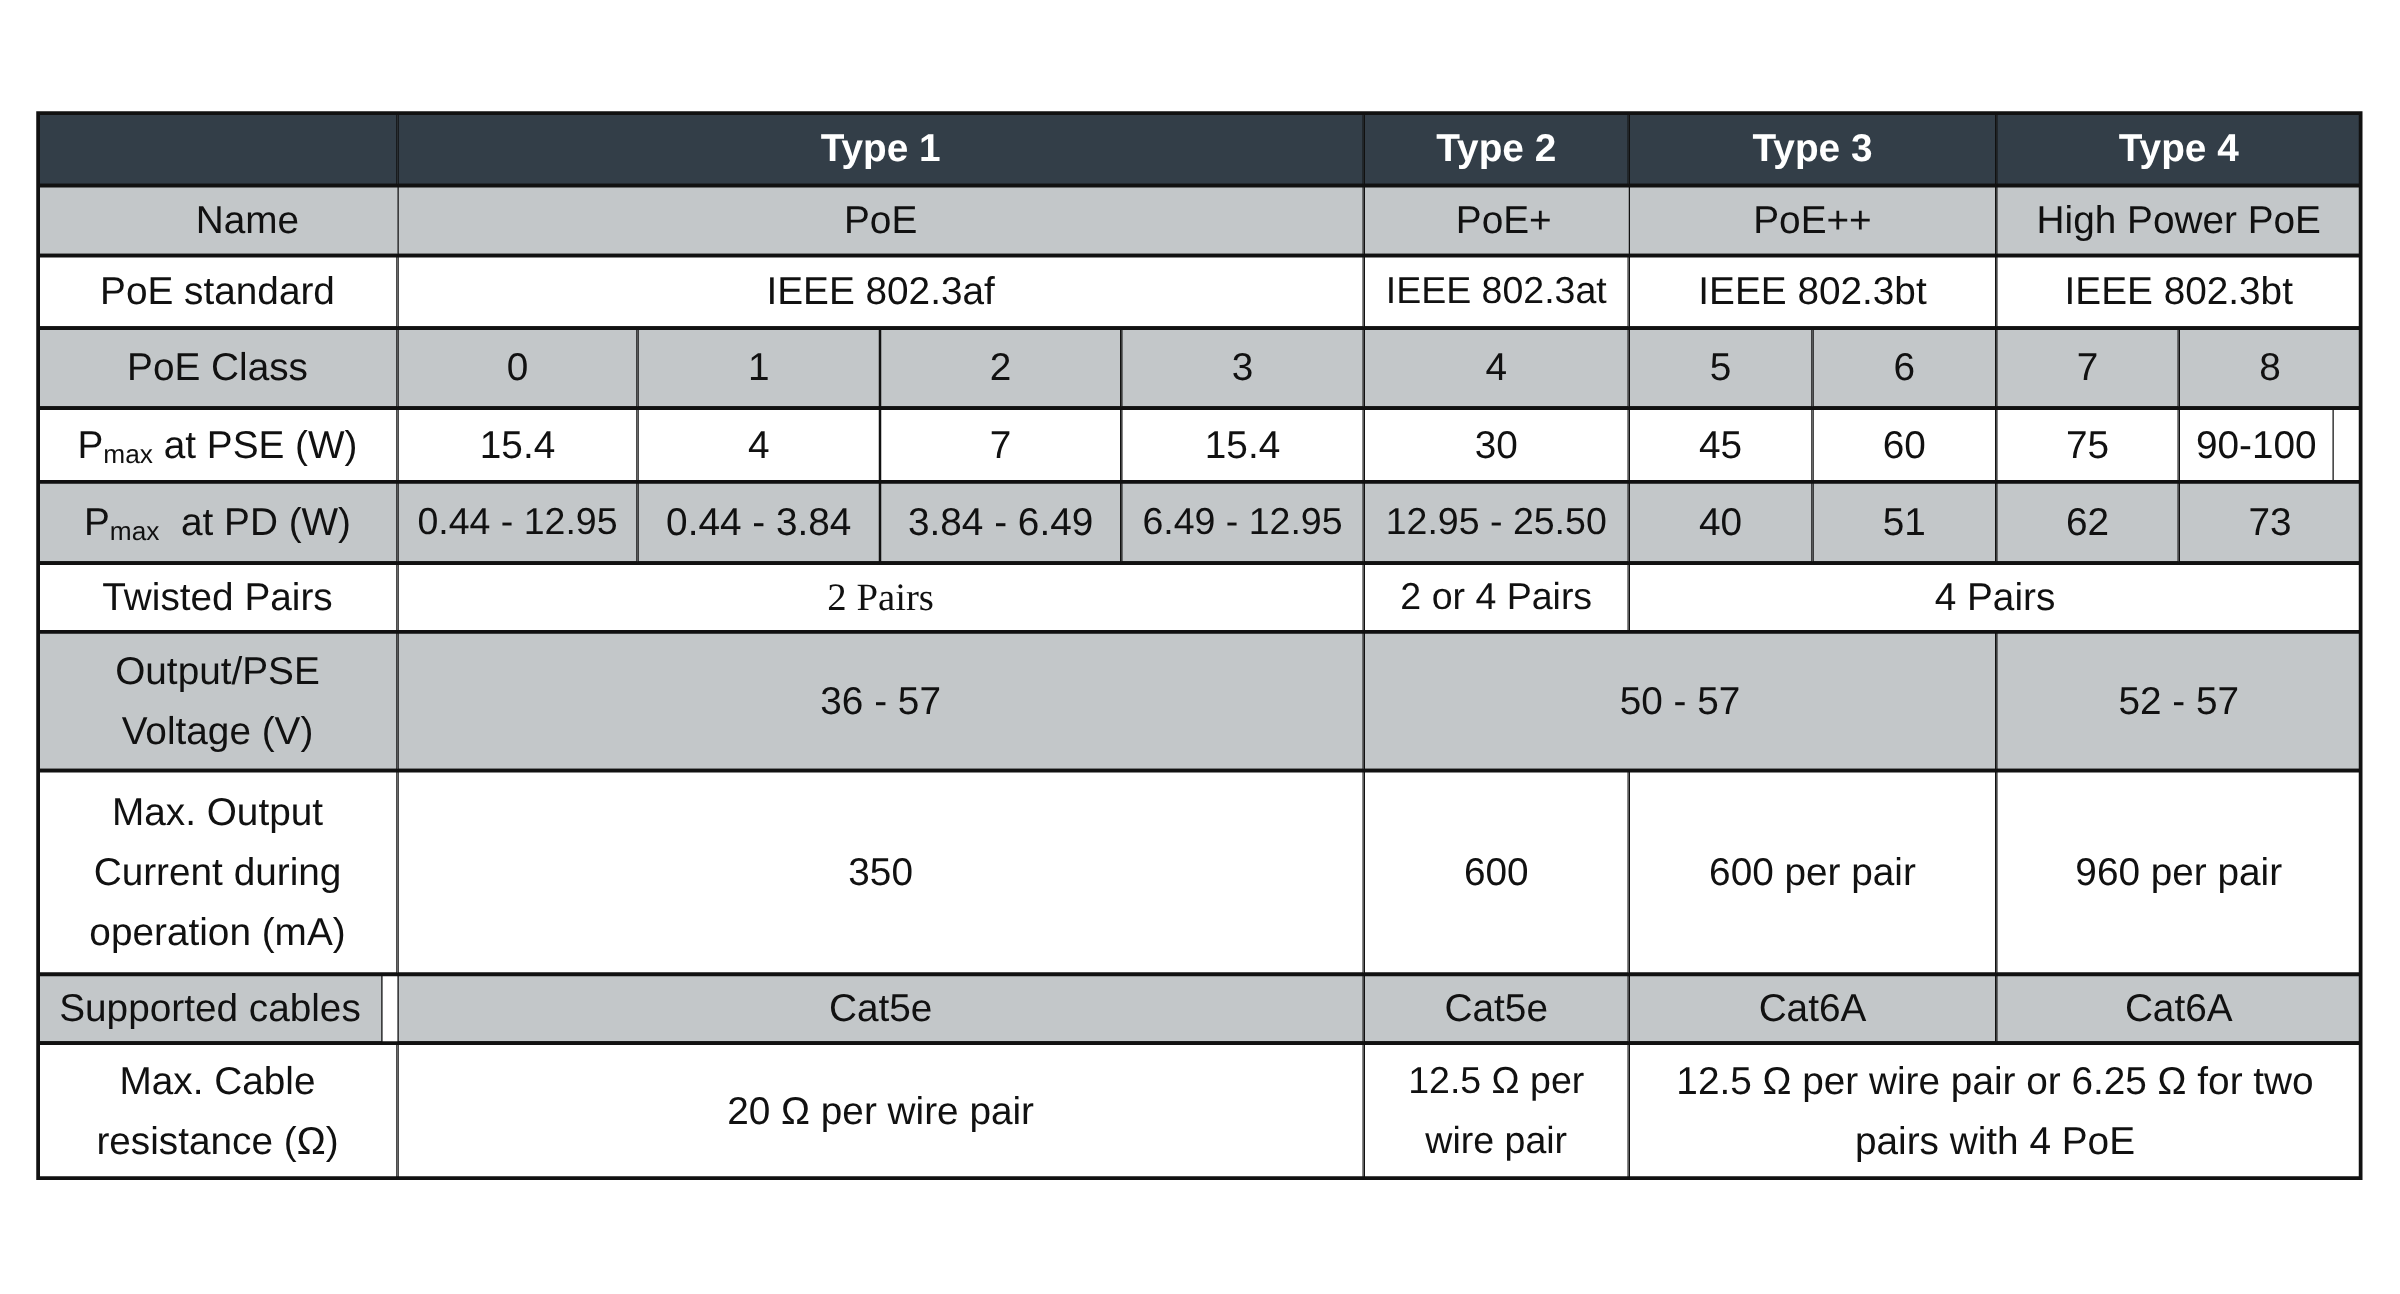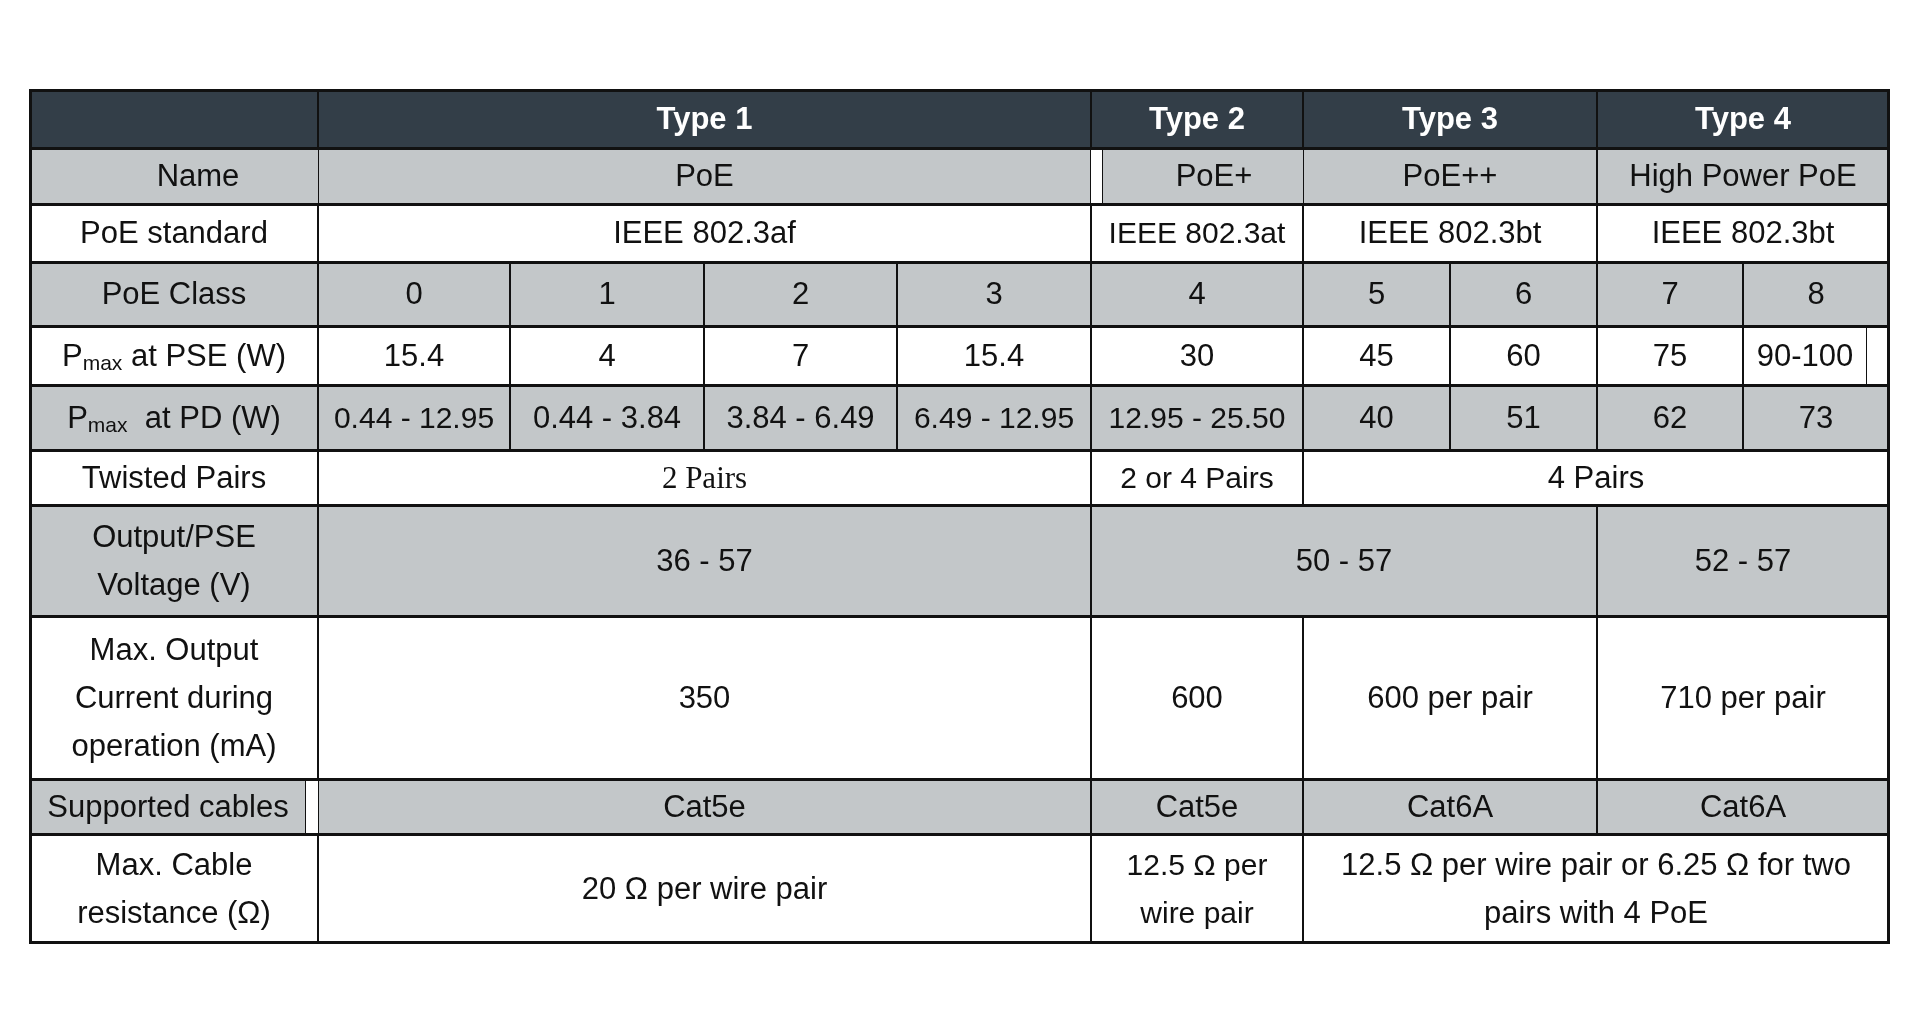--- a/index.html
+++ b/index.html
@@ -20,21 +20,21 @@
 <body>
 
 <div id="table">
     <div class="cell header" style="left: 30px; top: 90px; width: 288px; height: 58px;"><span></span></div>
     <div class="cell header" style="left: 318px; top: 90px; width: 773px; height: 58px;"><span>Type 1</span></div>
     <div class="cell header" style="left: 1091px; top: 90px; width: 212px; height: 58px;"><span>Type 2</span></div>
     <div class="cell header" style="left: 1303px; top: 90px; width: 294px; height: 58px;"><span>Type 3</span></div>
     <div class="cell header" style="left: 1597px; top: 90px; width: 292px; height: 58px;"><span>Type 4</span></div>
     <div class="cell gray" style="left: 30px; top: 148px; width: 336px; height: 56px;"><span>Name</span></div>
     <div class="cell gray" style="left: 318px; top: 148px; width: 773px; height: 56px;"><span>PoE</span></div>
-    <div class="cell gray" style="left: 1091px; top: 148px; width: 224px; height: 56px; margin-left: 11px;"><span>PoE+</span></div>
+    <div class="cell gray" style="left: 1091px; top: 148px; width: 224px; height: 56px;"><span>PoE+</span></div>
     <div class="cell gray" style="left: 1303px; top: 148px; width: 294px; height: 56px;"><span>PoE++</span></div>
     <div class="cell gray" style="left: 1597px; top: 148px; width: 292px; height: 56px;"><span>High Power PoE</span></div>
     <div class="hline" style="left: 30px; top: 146.5px; width: 1859px;"></div>
     <div class="cell white" style="left: 30px; top: 204px; width: 288px; height: 58px;"><span>PoE standard</span></div>
     <div class="cell white" style="left: 318px; top: 204px; width: 773px; height: 58px;"><span>IEEE 802.3af</span></div>
     <div class="cell white" style="left: 1091px; top: 204px; width: 212px; height: 58px; font-size: 30px;"><span>IEEE 802.3at</span></div>
     <div class="cell white" style="left: 1303px; top: 204px; width: 294px; height: 58px;"><span>IEEE 802.3bt</span></div>
     <div class="cell white" style="left: 1597px; top: 204px; width: 292px; height: 58px;"><span>IEEE 802.3bt</span></div>
     <div class="hline" style="left: 30px; top: 202.5px; width: 1859px;"></div>
     <div class="cell gray" style="left: 30px; top: 262px; width: 288px; height: 64px;"><span>PoE Class</span></div>
@@ -80,21 +80,21 @@
     <div class="cell gray" style="left: 318px; top: 505px; width: 773px; height: 111px;"><span>36 - 57</span></div>
     <div class="cell gray" style="left: 1091px; top: 505px; width: 506px; height: 111px;"><span>50 - 57</span></div>
     <div class="cell gray" style="left: 1597px; top: 505px; width: 292px; height: 111px;"><span>52 - 57</span></div>
     <div class="hline" style="left: 30px; top: 503.5px; width: 1859px;"></div>
     <div class="cell white" style="left: 30px; top: 616px; width: 288px; height: 163px;"><span>Max. Output
 Current during
 operation (mA)</span></div>
     <div class="cell white" style="left: 318px; top: 616px; width: 773px; height: 163px;"><span>350</span></div>
     <div class="cell white" style="left: 1091px; top: 616px; width: 212px; height: 163px;"><span>600</span></div>
     <div class="cell white" style="left: 1303px; top: 616px; width: 294px; height: 163px;"><span>600 per pair</span></div>
-    <div class="cell white" style="left: 1597px; top: 616px; width: 292px; height: 163px;"><span>710 per pair</span></div>
+    <div class="cell white" style="left: 1597px; top: 616px; width: 292px; height: 163px;"><span>960 per pair</span></div>
     <div class="hline" style="left: 30px; top: 614.5px; width: 1859px;"></div>
     <div class="cell gray" style="left: 30px; top: 779px; width: 276px; height: 55px;"><span>Supported cables</span></div>
     <div class="cell gray" style="left: 318px; top: 779px; width: 773px; height: 55px;"><span>Cat5e</span></div>
     <div class="cell gray" style="left: 1091px; top: 779px; width: 212px; height: 55px;"><span>Cat5e</span></div>
     <div class="cell gray" style="left: 1303px; top: 779px; width: 294px; height: 55px;"><span>Cat6A</span></div>
     <div class="cell gray" style="left: 1597px; top: 779px; width: 292px; height: 55px;"><span>Cat6A</span></div>
     <div class="hline" style="left: 30px; top: 777.5px; width: 1859px;"></div>
     <div class="cell white" style="left: 30px; top: 834px; width: 288px; height: 109px;"><span>Max. Cable
 resistance (Ω)</span></div>
     <div class="cell white" style="left: 318px; top: 834px; width: 773px; height: 109px;"><span>20 Ω per wire pair</span></div>

